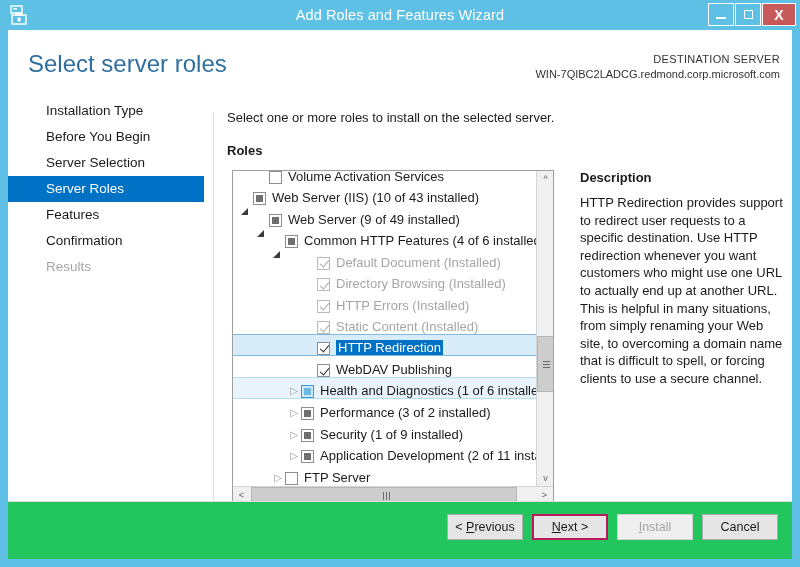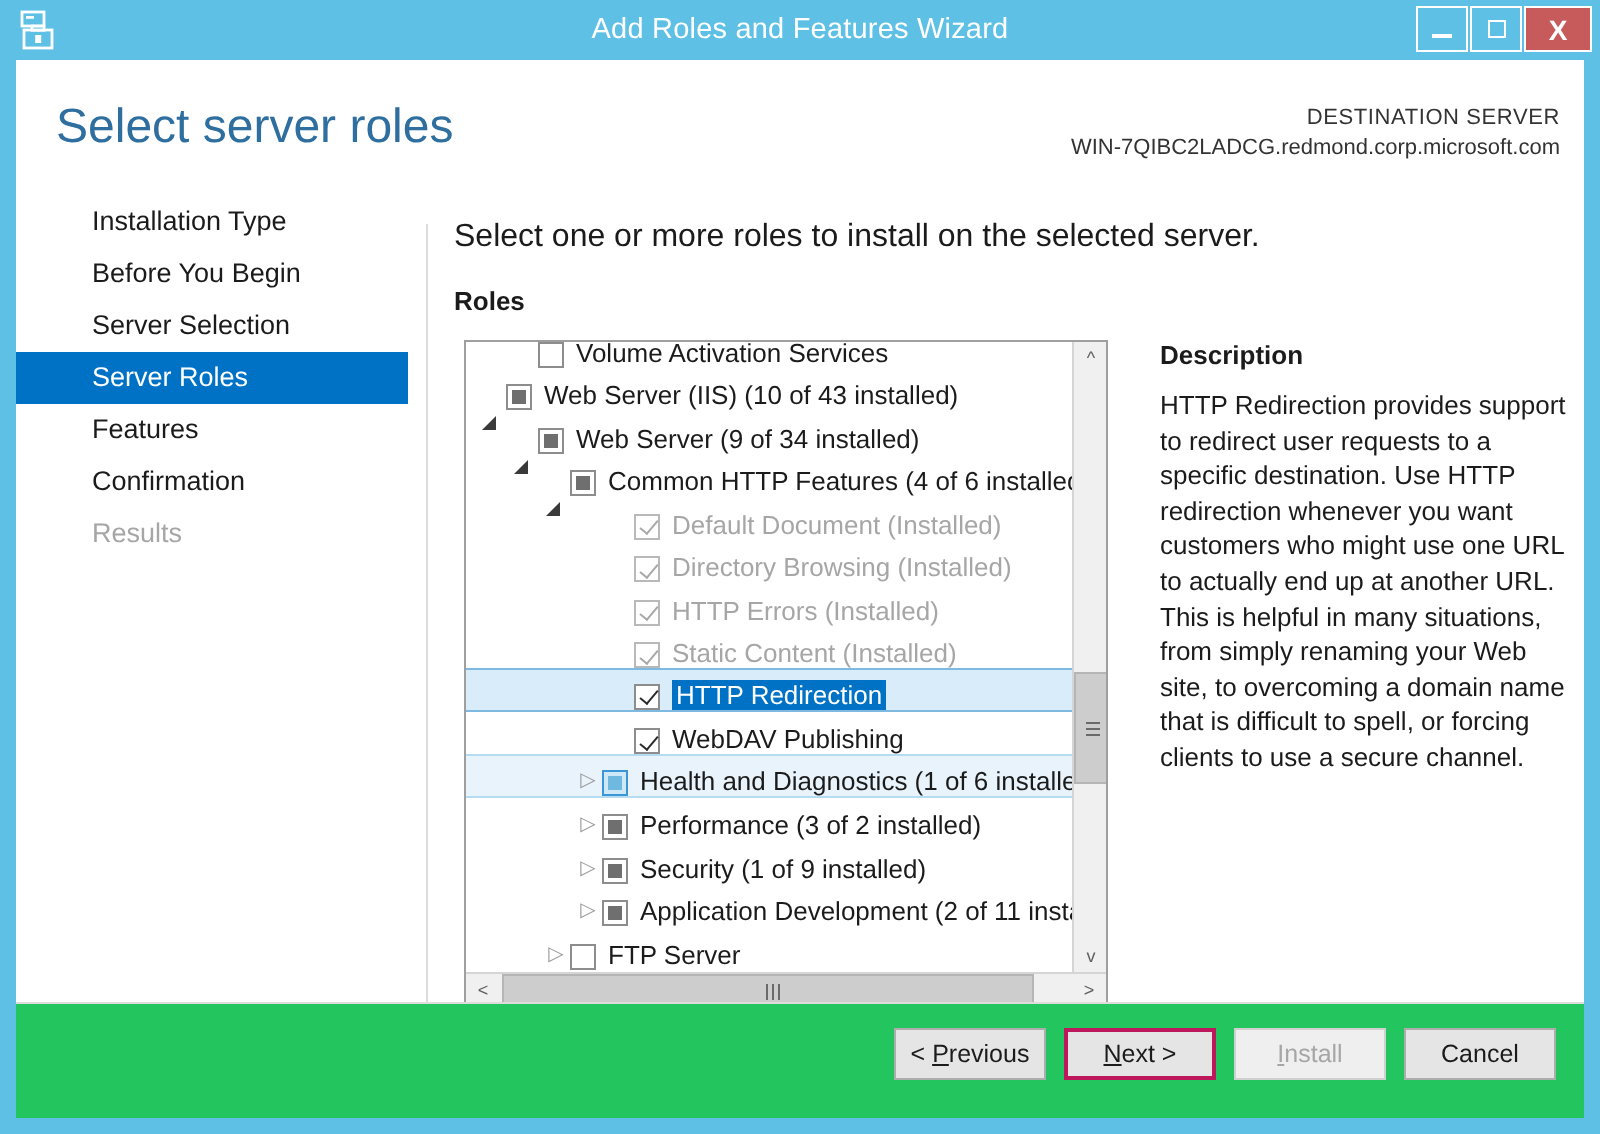--- a/index.html
+++ b/index.html
@@ -127,21 +127,21 @@
     background: #dcdcdc;
   }
 
   
   #main {
     position: absolute; left: 206px; top: 68px;
     width: 578px; height: 420px;
   }
   #instruction {
     position: absolute; left: 13px; top: 12px;
-    font-size: 16px;
+    font-size: 13px;
     color: #1b1b1b;
     white-space: nowrap;
   }
   #roles-label {
     position: absolute; left: 13px; top: 45px;
     font-size: 13px;
     color: #1b1b1b;
     font-weight: bold;
   }
   #desc-label {
@@ -412,21 +412,21 @@
                 </span>
                 <span class="cbox partial"></span>
                 <span>Web Server (IIS) (10 of 43 installed)</span>
               </div>
               <div class="tree-row">
                 <span style="flex: 0 0 22px;"></span>
                 <span class="arrow-expanded">
                   <i></i>
                 </span>
                 <span class="cbox partial"></span>
-                <span>Web Server (9 of 34 installed)</span>
+                <span>Web Server (9 of 49 installed)</span>
               </div>
               <div class="tree-row">
                 <span style="flex: 0 0 38px;"></span>
                 <span class="arrow-expanded">
                   <i></i>
                 </span>
                 <span class="cbox partial"></span>
                 <span>Common HTTP Features (4 of 6 installed)</span>
               </div>
               <div class="tree-row">

